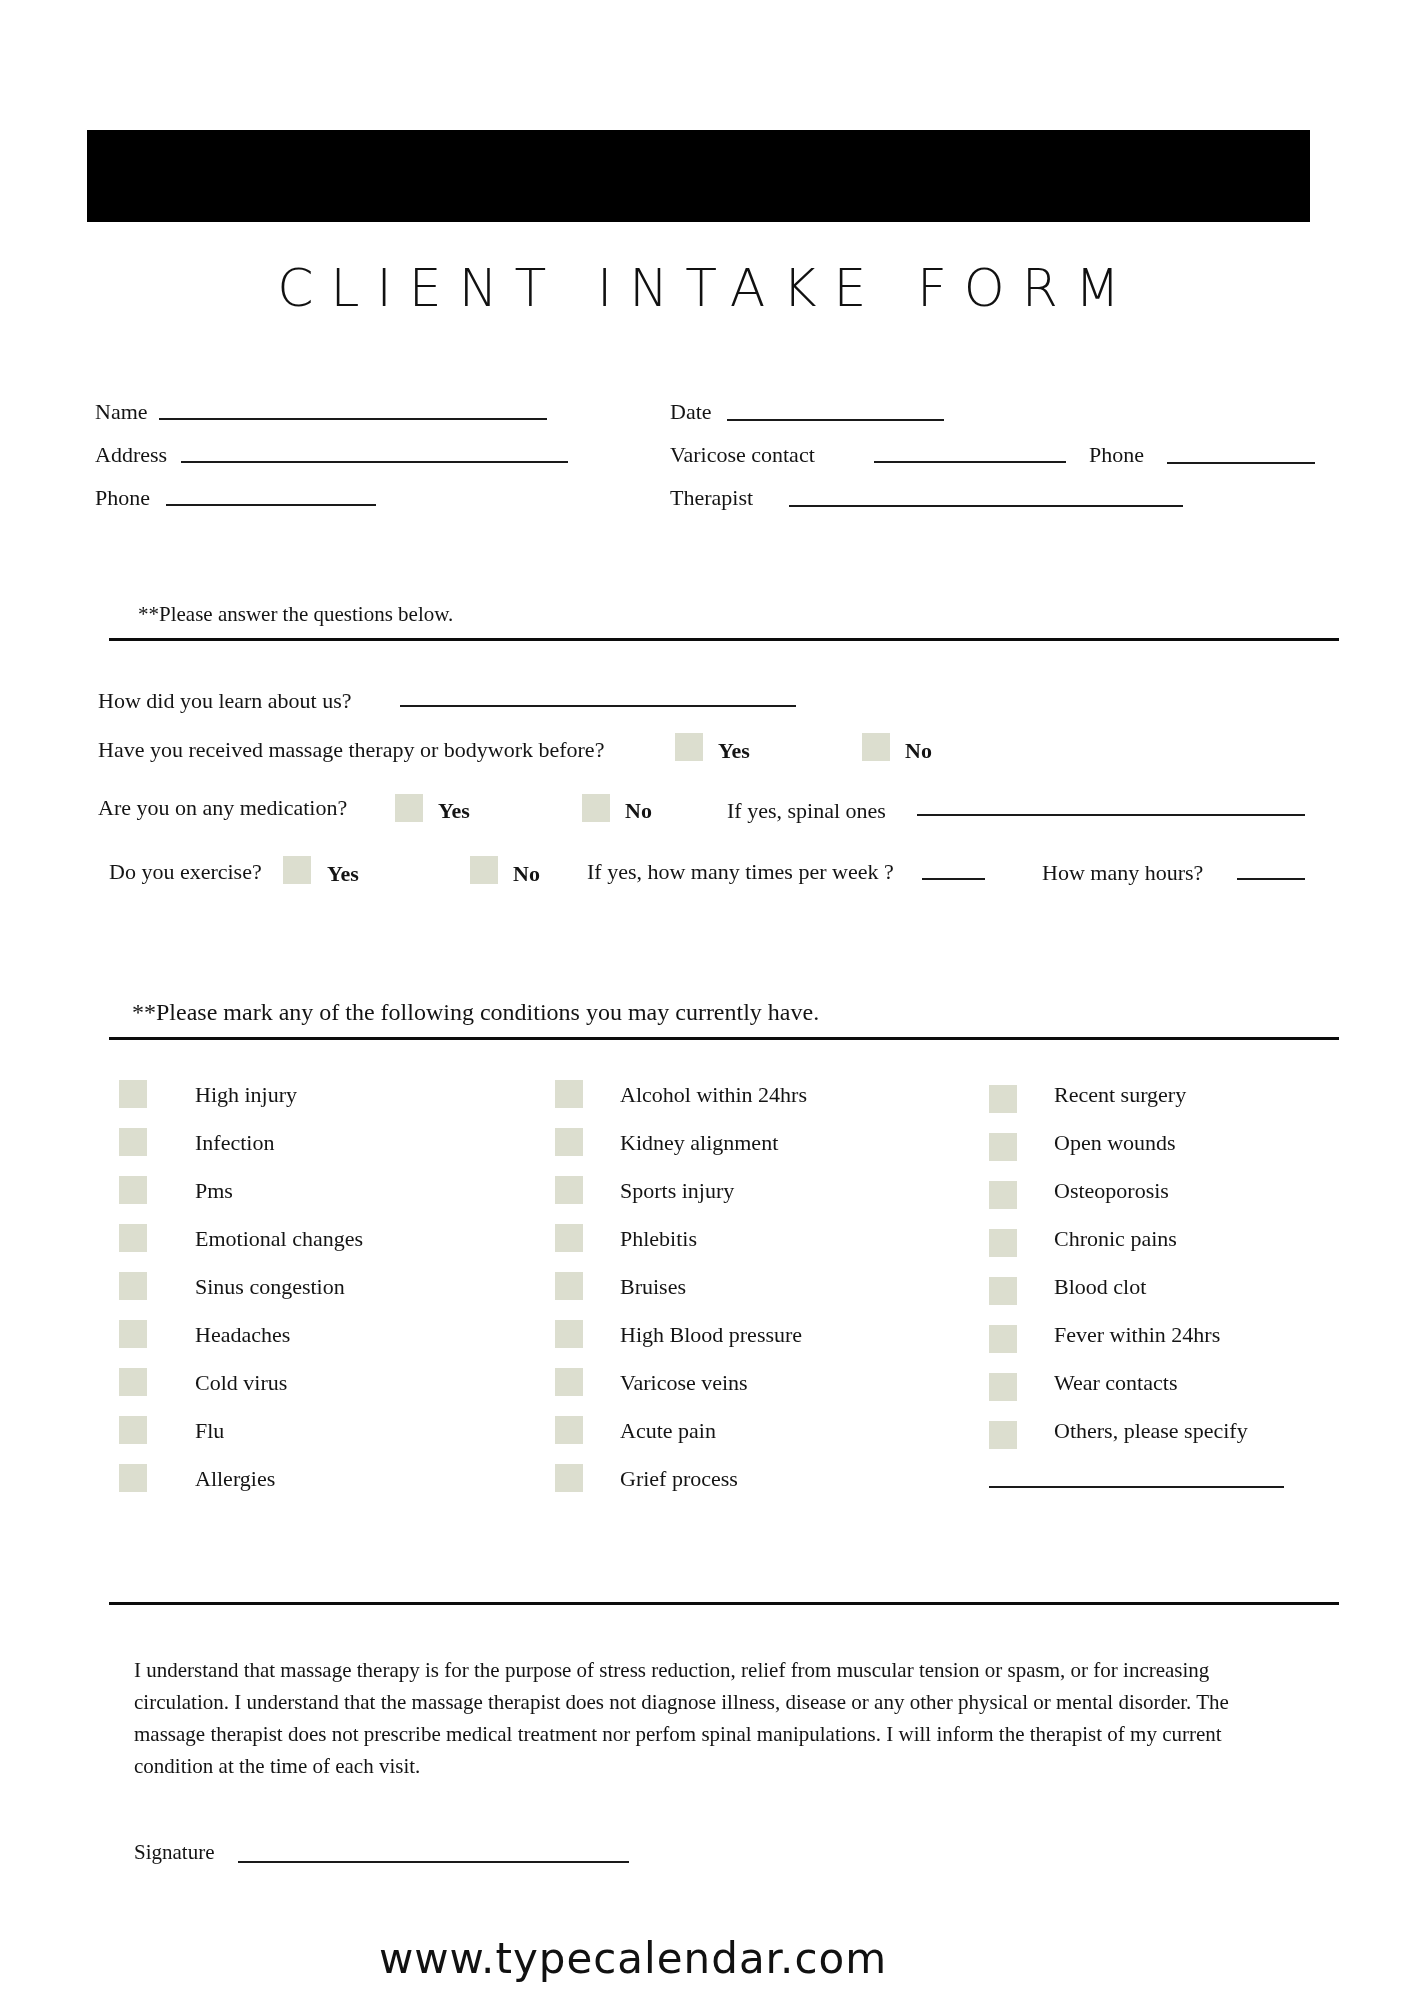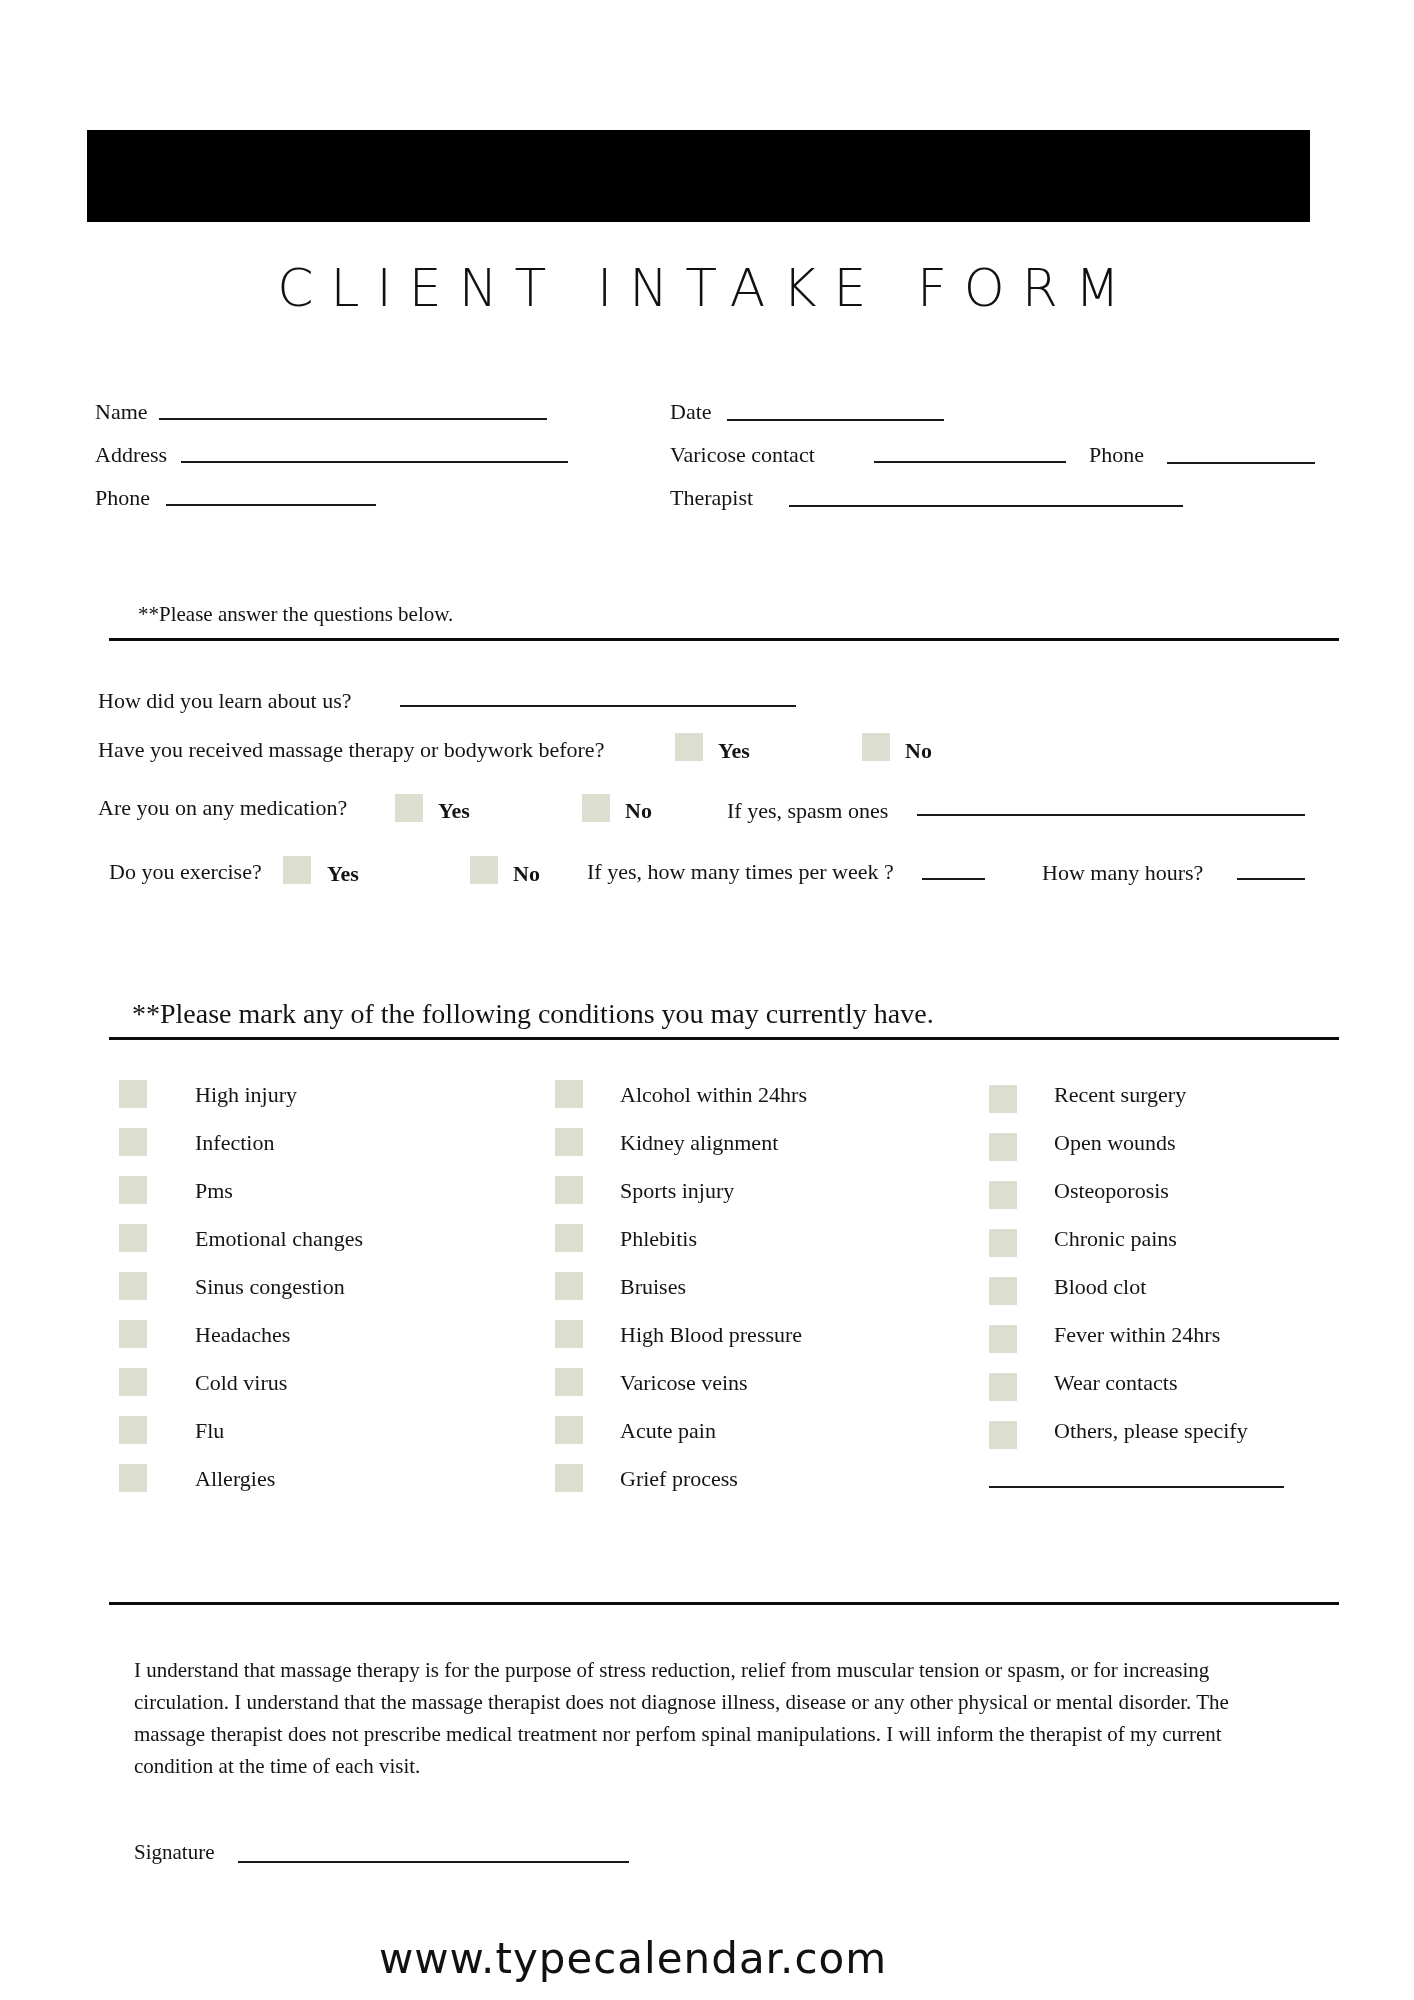--- a/index.html
+++ b/index.html
@@ -57,34 +57,34 @@
 <div class="cb" style="left:675px;top:733px;"></div>
 <span class="abs serif bold" style="left:718px;top:740px;">Yes</span>
 <div class="cb" style="left:862px;top:733px;"></div>
 <span class="abs serif bold" style="left:905px;top:740px;">No</span>
 
 <span class="abs serif" style="left:98px;top:797px;">Are you on any medication?</span>
 <div class="cb" style="left:395px;top:794px;"></div>
 <span class="abs serif bold" style="left:438px;top:800px;">Yes</span>
 <div class="cb" style="left:582px;top:794px;"></div>
 <span class="abs serif bold" style="left:625px;top:800px;">No</span>
-<span class="abs serif" style="left:727px;top:800px;">If yes, spasm ones</span>
+<span class="abs serif" style="left:727px;top:800px;">If yes, spinal ones</span>
 <div class="uline" style="left:917px;top:814px;width:388px;"></div>
 
 <span class="abs serif" style="left:109px;top:861px;">Do you exercise?</span>
 <div class="cb" style="left:283px;top:856px;"></div>
 <span class="abs serif bold" style="left:327px;top:863px;">Yes</span>
 <div class="cb" style="left:470px;top:856px;"></div>
 <span class="abs serif bold" style="left:513px;top:863px;">No</span>
 <span class="abs serif" style="left:587px;top:861px;">If yes, how many times per week ?</span>
 <div class="uline" style="left:922px;top:878px;width:63px;"></div>
 <span class="abs serif" style="left:1042px;top:862px;">How many hours?</span>
 <div class="uline" style="left:1237px;top:878px;width:68px;"></div>
 
-<span class="abs serif" style="left:132px;top:1000px;font-size:28px;">**Please mark any of the following conditions you may currently have.</span>
+<span class="abs serif" style="left:132px;top:1000px;font-size:24px;">**Please mark any of the following conditions you may currently have.</span>
 <div class="rule" style="top:1037px;"></div>
 
 <div id="conditions">
     <div class="cb" style="left: 119px; top: 1080px;"></div>
     <span class="cond-label" style="left: 195px; top: 1084px;">High injury</span>
     <div class="cb" style="left: 119px; top: 1128px;"></div>
     <span class="cond-label" style="left: 195px; top: 1132px;">Infection</span>
     <div class="cb" style="left: 119px; top: 1176px;"></div>
     <span class="cond-label" style="left: 195px; top: 1180px;">Pms</span>
     <div class="cb" style="left: 119px; top: 1224px;"></div>

